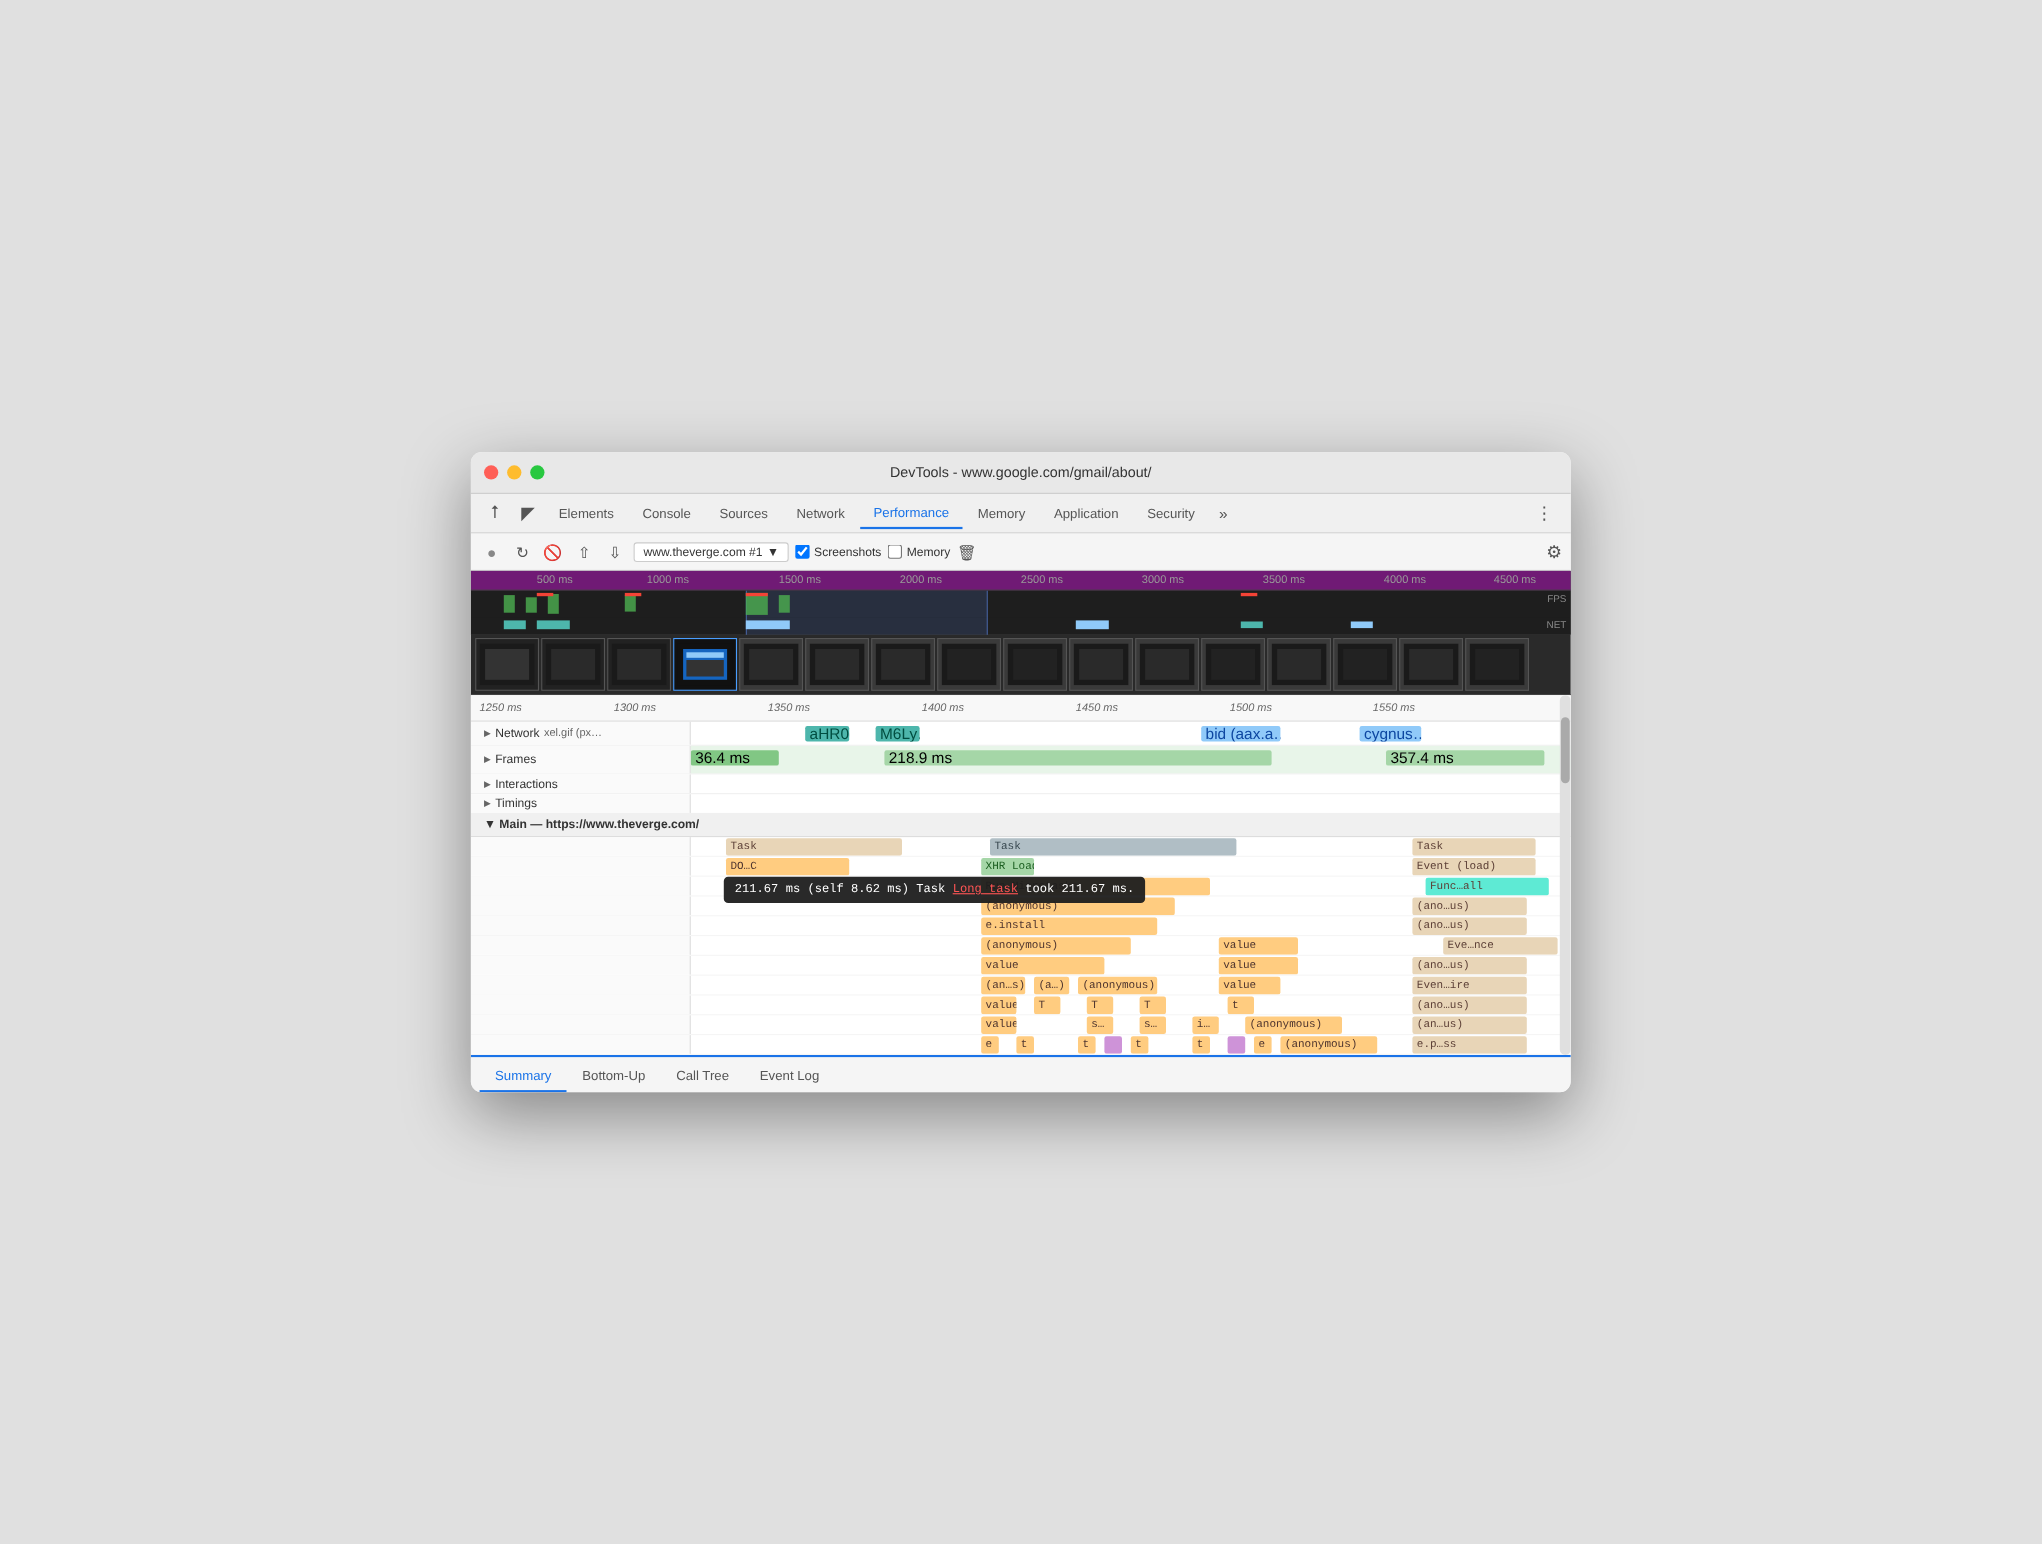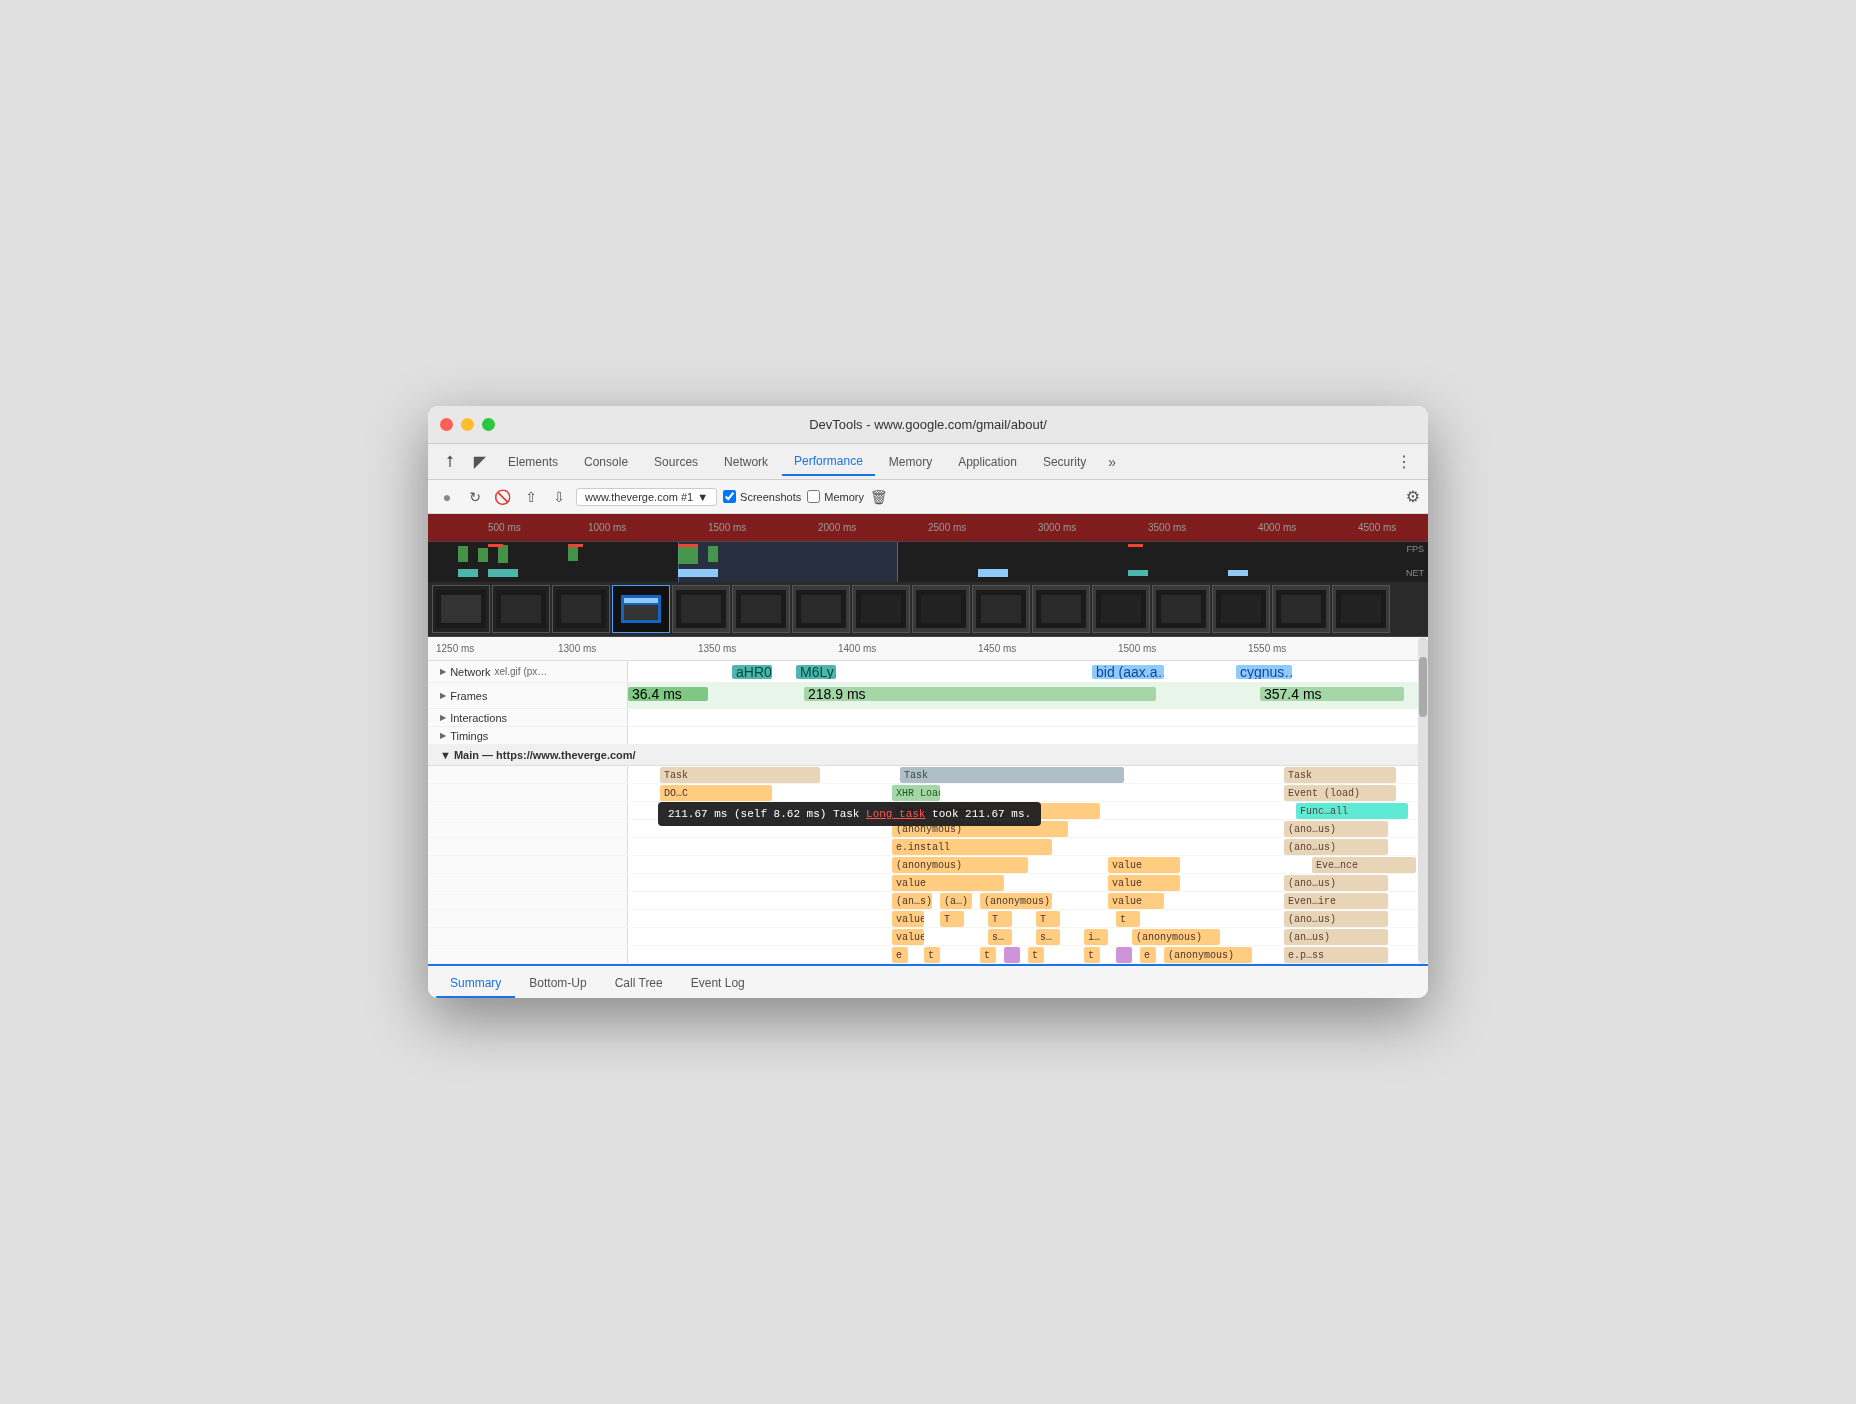--- a/index.html
+++ b/index.html
@@ -184,20 +184,21 @@
       align-items: center;
       padding-left: 8px;
       font-size: 10px;
       color: #666;
       position: relative;
     }
     .time-tick {
       position: absolute;
       font-size: 10px;
       color: #666;
+      font-style: italic;
     }
     .track-row {
       display: flex;
       height: 22px;
       border-bottom: 1px solid #f0f0f0;
       align-items: center;
       font-size: 11px;
     }
     .track-label {
       width: 200px;
@@ -342,23 +343,23 @@
       margin-top: 20px;
     }
 
     
     .overview-wrapper {
       position: relative;
       background: #1e1e1e;
     }
     .time-ruler-overview {
       display: flex;
-      height: 28px;
-      align-items: center;
-      background: #7f1d1d;
+      height: 18px;
+      align-items: center;
+      background: #701a75;
       border-bottom: 1px solid #444;
       padding: 0 4px;
       position: relative;
     }
     .tro-tick {
       position: absolute;
       font-size: 10px;
       color: #999;
     }
     .fps-row {

